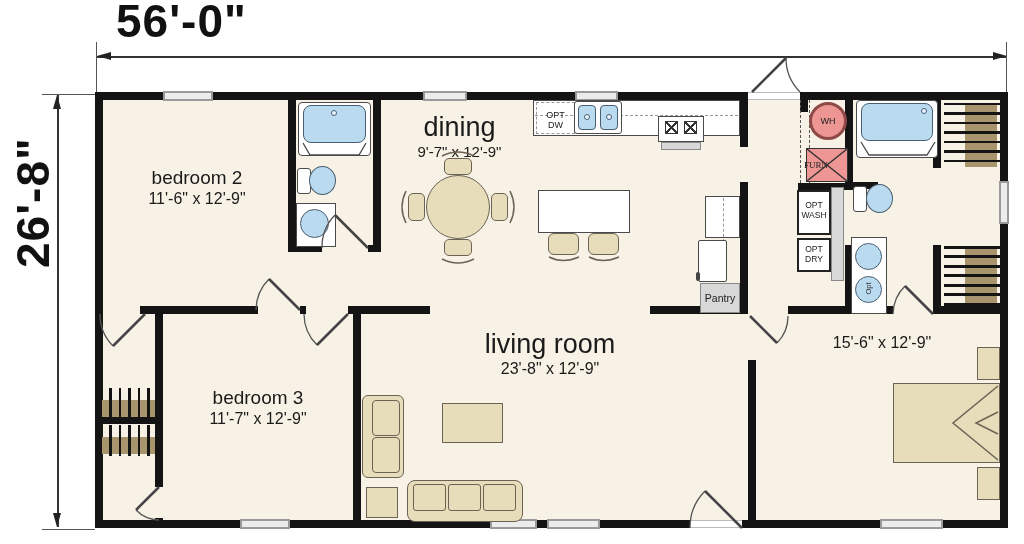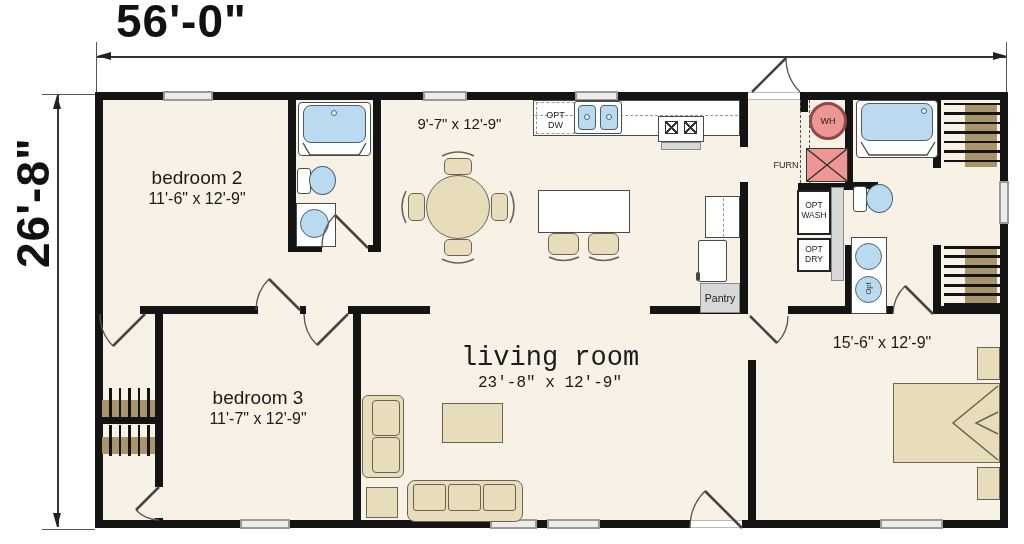--- a/index.html
+++ b/index.html
@@ -150,21 +150,21 @@
   <div class="tan round" style="left:426px;top:175px;width:64px;height:64px;"></div>
   <div class="tan" style="left:444px;top:158px;width:28px;height:17px;border-radius:5px;"></div>
   <div class="tan" style="left:444px;top:239px;width:28px;height:17px;border-radius:5px;"></div>
   <div class="tan" style="left:408px;top:193px;width:17px;height:28px;border-radius:5px;"></div>
   <div class="tan" style="left:491px;top:193px;width:17px;height:28px;border-radius:5px;"></div>
 
   <div class="abs" style="left:800px;top:100px;width:10px;height:83px;border-left:1.5px dashed #555;border-right:1.5px dashed #555;box-sizing:border-box;"></div>
   <div class="pink-f round" style="left:809px;top:102px;width:38px;height:38px;border-width:3px;"></div>
   <div class="small-lbl" style="left:809px;top:116px;width:38px;">WH</div>
   <div class="pink-f" style="left:806px;top:148px;width:42px;height:34px;border-color:#333;border-width:1.5px;"></div>
-  <div class="small-lbl" style="left:765px;top:160px;width:42px;">FURN</div>
+  <div class="small-lbl" style="left:795px;top:160px;width:42px;font-family:Liberation Serif, serif;">FURN</div>
   <div class="white-f" style="left:797px;top:190px;width:34px;height:45px;border-width:2px;border-color:#222;"></div>
   <div class="small-lbl" style="left:797px;top:201px;width:34px;font-size:8.5px;">OPT
 WASH</div>
   <div class="white-f" style="left:797px;top:238px;width:34px;height:34px;border-width:2px;border-color:#222;"></div>
   <div class="small-lbl" style="left:797px;top:245px;width:34px;font-size:8.5px;">OPT
 DRY</div>
   <div class="gray-f" style="left:831px;top:187px;width:13px;height:94px;"></div>
 
   <div class="white-f" style="left:856px;top:100px;width:82px;height:58px;border-radius:4px;"></div>
   <div class="blue-f" style="left:861px;top:103px;width:72px;height:38px;border-radius:8px;"></div>
@@ -193,27 +193,28 @@
 
   <div class="tan" style="left:893px;top:383px;width:107px;height:80px;"></div>
   <div class="tan" style="left:977px;top:347px;width:23px;height:33px;"></div>
   <div class="tan" style="left:977px;top:467px;width:23px;height:33px;"></div>
 
   <div class="room-label" style="left:97px;top:168px;width:200px;">
     <div class="room-name">bedroom 2</div>
     <div class="room-size">11'-6" x 12'-9"</div>
   </div>
   <div class="room-label" style="left:392px;top:113px;width:135px;">
+    <div class="room-name" style="font-size:27px;">dining</div>
     <div class="room-size" style="font-size:15px;">9'-7" x 12'-9"</div>
   </div>
   <div class="room-label" style="left:158px;top:388px;width:200px;">
     <div class="room-name">bedroom 3</div>
     <div class="room-size">11'-7" x 12'-9"</div>
   </div>
-  <div class="room-label" style="left:430px;top:344px;width:240px;font-family:Liberation Mono, monospace;">
+  <div class="room-label" style="left:430px;top:330px;width:240px;">
     <div class="room-name" style="font-size:27px;">living room</div>
     <div class="room-size">23'-8" x 12'-9"</div>
   </div>
   <div class="room-label" style="left:768px;top:332px;width:228px;">
     <div class="room-size">15'-6" x 12'-9"</div>
   </div>
 
   <svg class="overlay" width="1024" height="544" viewBox="0 0 1024 544">
     <g stroke="#555" stroke-width="1.3" fill="none">
       <path d="M 800,92 A 48,48 0 0 1 786,58"></path>

